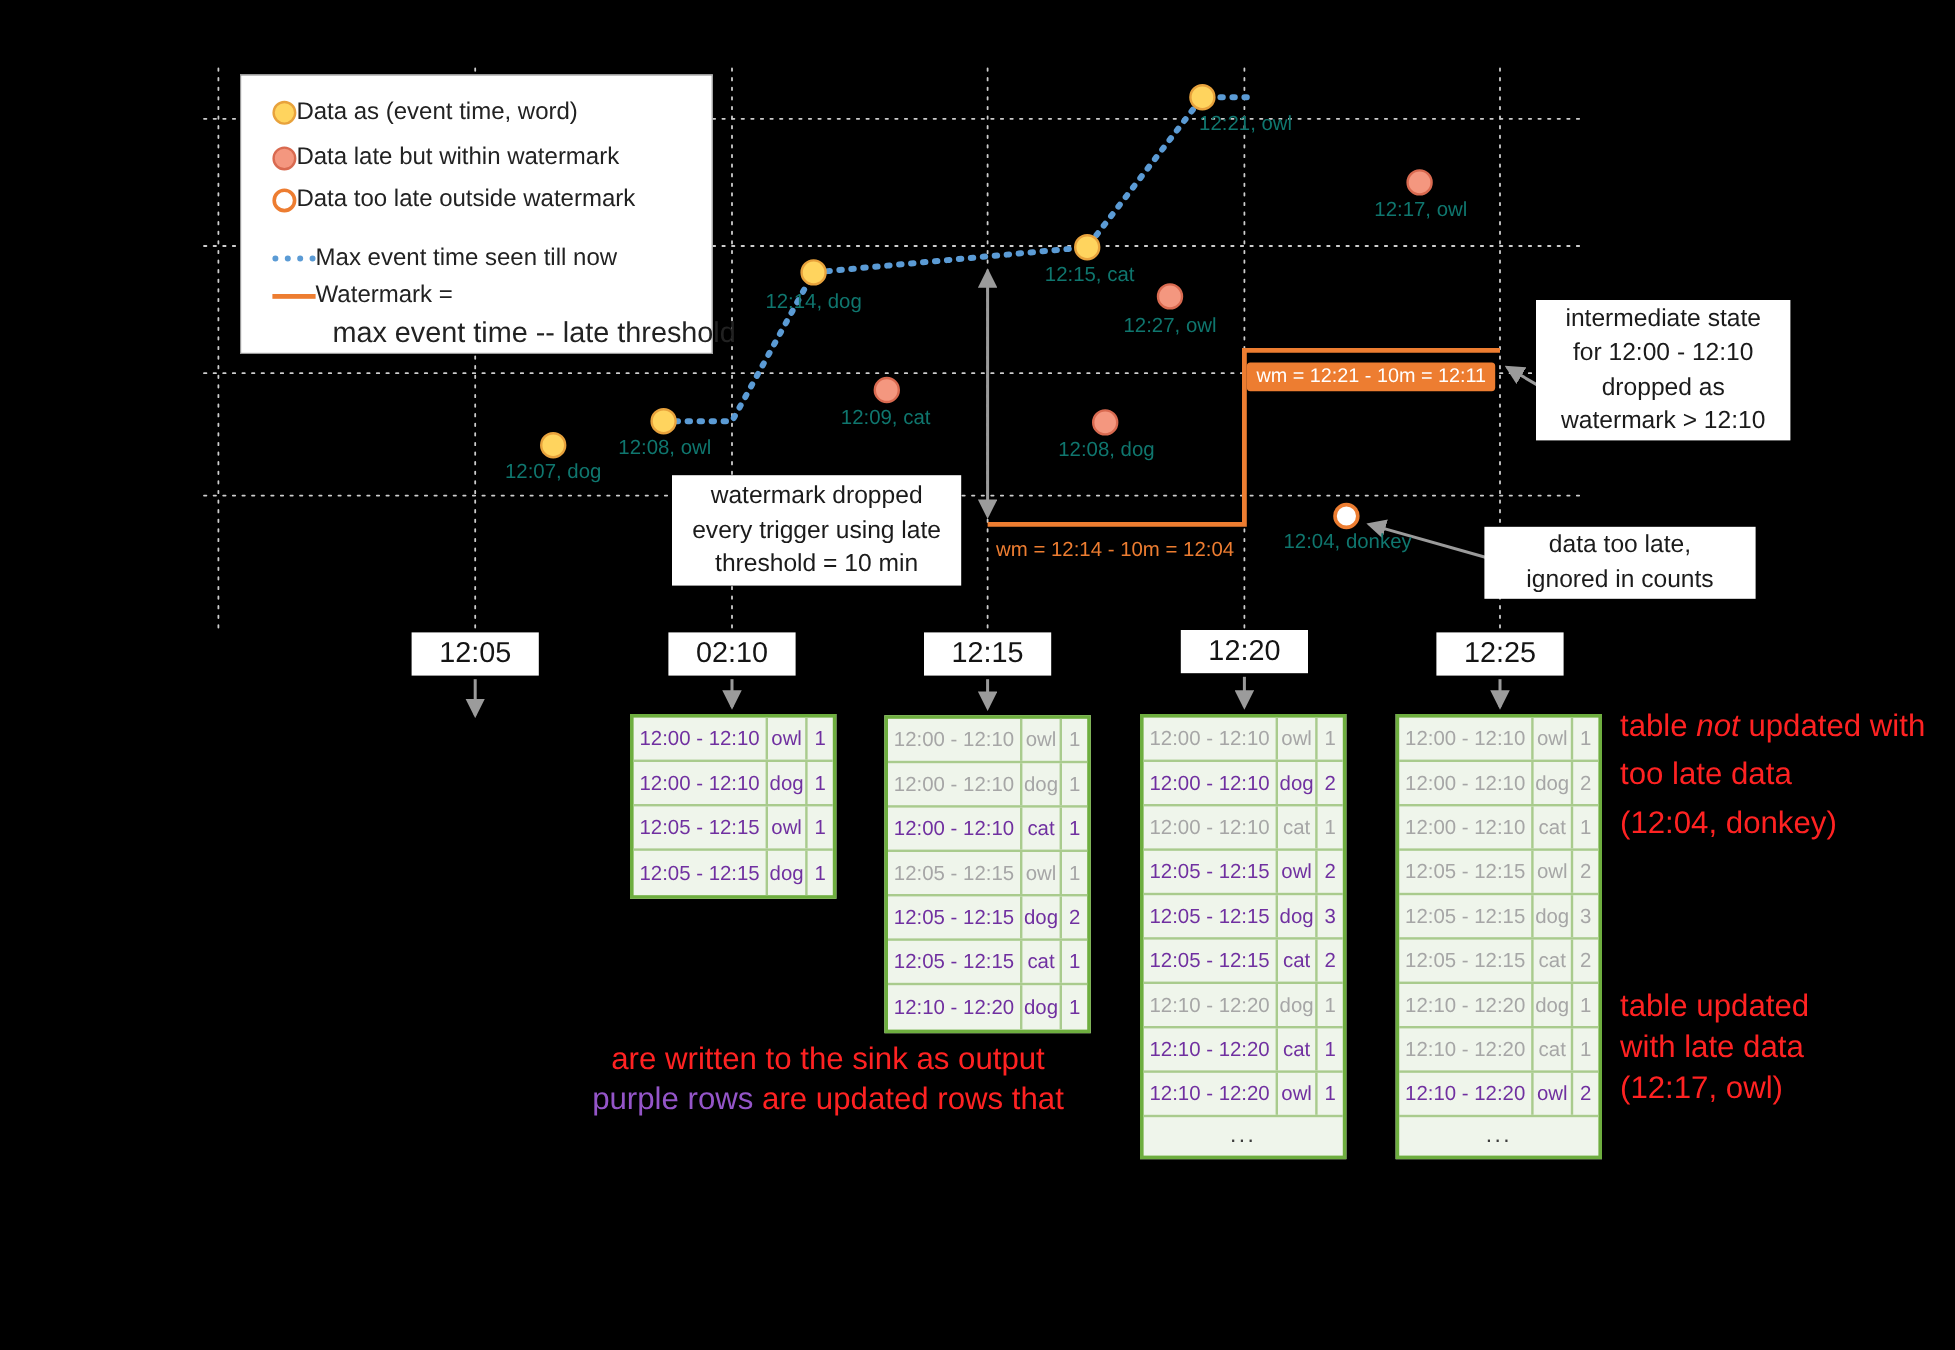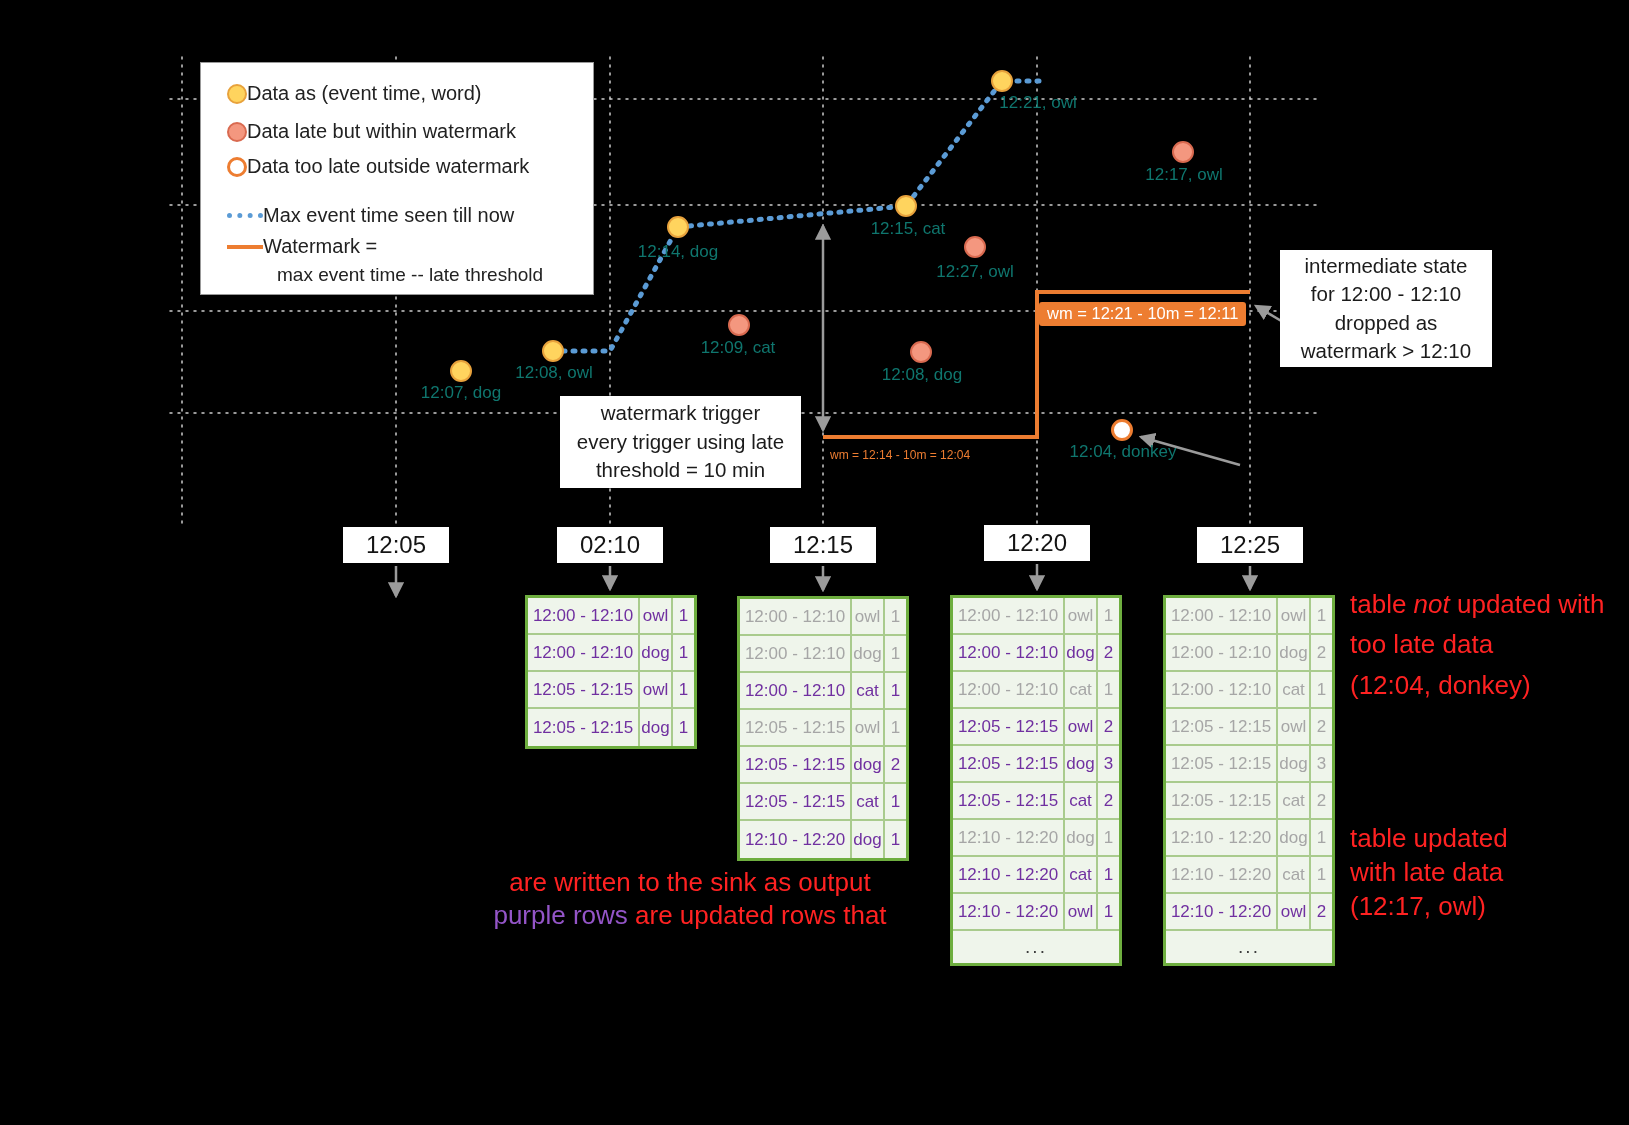--- a/index.html
+++ b/index.html
@@ -13,24 +13,24 @@
   .pt-y { background:#FFD45E; border:2px solid #E8A23C; }
   .pt-l { background:#F4977F; border:2px solid #D96A50; }
   .pt-t { background:#FFFFFF; border:3px solid #ED7D31; }
   .pt-label { position:absolute; transform:translateX(-50%); font-size:17px; color:#0f766e; white-space:nowrap; }
 
   
   .legend { position:absolute; left:200px; top:62px; width:394px; height:233px; background:#fff; border:1px solid #999; color:#222; }
   .lrow { position:absolute; left:26px; display:flex; align-items:center; font-size:20px; white-space:nowrap;justify-content:center; }
   .ldot { width:20px; height:20px; border-radius:50%; flex:none; }
   .lline { width:36px; height:0; flex:none; }
-  .lsub { position:absolute; left:76px; font-size:19px; white-space:nowrap; }
-
-  
-  .wm1 { position:absolute; left:830px; top:448px; color:#ED7D31; font-size:12px; white-space:nowrap; }
+  .lsub { position:absolute; left:76px; font-size:24px; white-space:nowrap; }
+
+  
+  .wm1 { position:absolute; left:830px; top:448px; color:#ED7D31; font-size:17px; white-space:nowrap; }
   .wm2 { position:absolute; left:1039px; top:302px; background:#ED7D31; color:#fff; font-size:16.5px; padding:2px 8px 3px; border-radius:3px; white-space:nowrap; }
 
   
   .callout { position:absolute; background:#fff; color:#1b1b1b; text-align:center; font-size:20.5px; line-height:1.4; display:flex; flex-direction:column; justify-content:center; }
   .co1 { left:560px; top:396px; width:241px; height:92px; }
   .co2 { left:1280px; top:250px; width:212px; height:117px; line-height:1.38; }
   .co3 { left:1237px; top:439px; width:226px; height:60px; }
 
   
   .trigger { position:absolute; transform:translateX(-50%); width:106px; height:36px; background:#fff; color:#141414; font-size:24px; display:flex; align-items:center; justify-content:center; }
@@ -135,30 +135,34 @@
       <span class="lline" style="border-top:4px solid #ED7D31"></span>
       <span>Watermark =</span>
     </div>
     <div class="lsub" style="top:201px">max event time -- late threshold</div>
   </div>
 
   <div class="wm1">wm = 12:14 - 10m = 12:04</div>
   <div class="wm2">wm = 12:21 - 10m = 12:11</div>
 
   <div class="callout co1">
-    <div>watermark trigger</div>
+    <div>watermark dropped</div>
     <div>every trigger using late</div>
     <div>threshold = 10 min</div>
   </div>
   <div class="callout co2">
     <div>intermediate state</div>
     <div>for 12:00 - 12:10</div>
     <div>dropped as</div>
     <div>watermark &gt; 12:10</div>
   </div>
+  <div class="callout co3">
+    <div>data too late,</div>
+    <div>ignored in counts</div>
+  </div>
 
   <div class="trigger" style="left:396px;top:527px">12:05</div>
   <div class="trigger" style="left:610px;top:527px">02:10</div>
   <div class="trigger" style="left:823px;top:527px">12:15</div>
   <div class="trigger" style="left:1037px;top:525px">12:20</div>
   <div class="trigger" style="left:1250px;top:527px">12:25</div>
 
   <div class="gtable" style="left:525px;top:595px">
     <div class="trow u">
         <div class="tc win">12:00 - 12:10</div>

